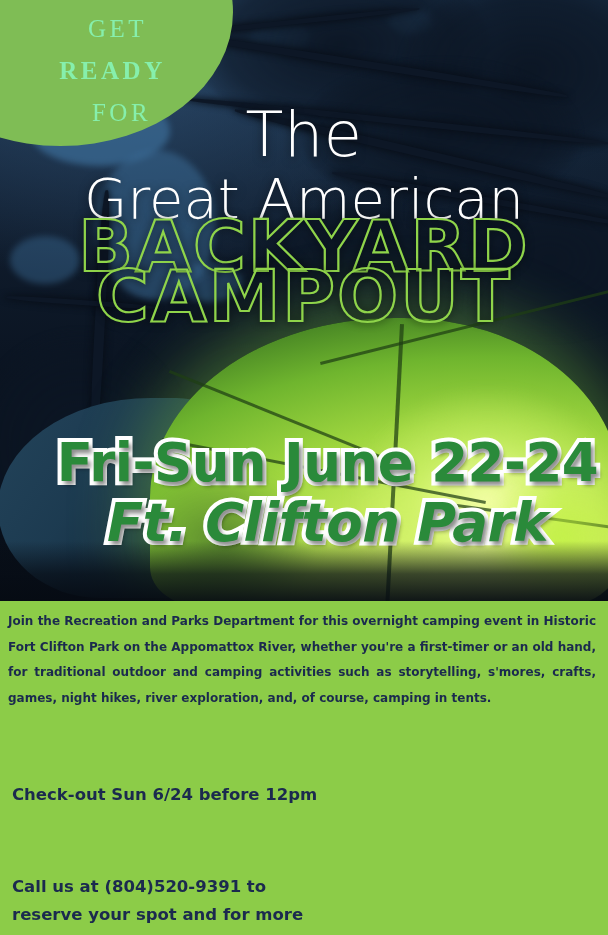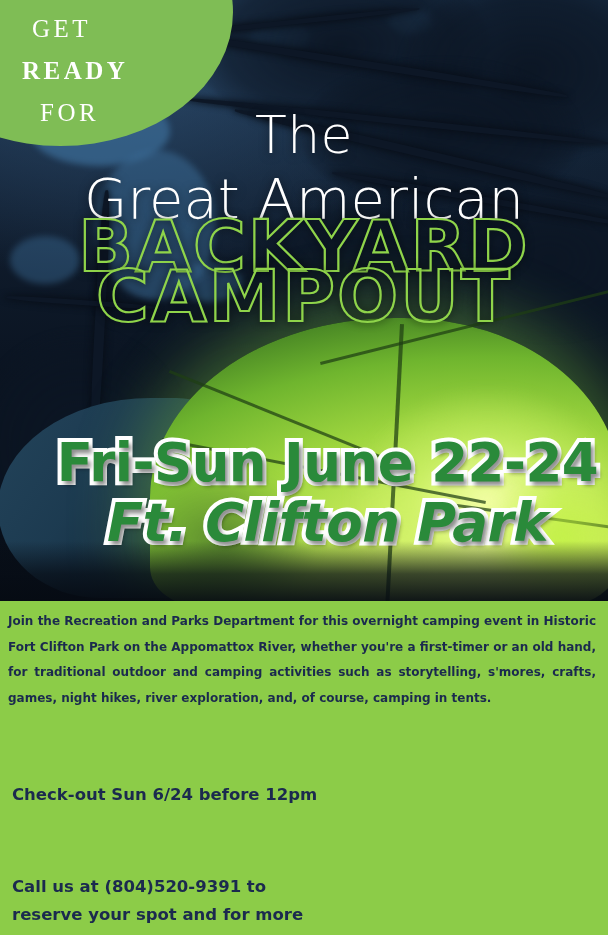--- a/index.html
+++ b/index.html
@@ -43,32 +43,32 @@
   .vestibule{position:absolute;left:-152px;top:80px;width:255px;height:200px;
      background:linear-gradient(125deg,#24455c 0%, #1d3c52 38%, #152c3f 70%, #0e1f2e 100%);
      border-radius:60% 30% 20% 40% / 55% 40% 30% 45%;opacity:.97;}
   .ground{position:absolute;left:0;bottom:0;width:608px;height:60px;
      background:linear-gradient(180deg, rgba(8,16,26,0) 0%, rgba(7,13,22,.75) 55%, rgba(6,11,19,.95) 100%);}
 
   
   .blob{position:absolute;left:-112px;top:-122px;width:345px;height:268px;
         background:#7fbd55;border-radius:50%;}
   .blobtext{position:absolute;left:18px;top:8px;width:185px;
-        color:#ffffff;font-family:"Liberation Serif",serif;font-size:25px;
-        line-height:42px;letter-spacing:3.5px;text-align:left;}
+        color:#86efac;font-family:"Liberation Serif",serif;font-size:25px;
+        line-height:42px;letter-spacing:3.5px;text-align:center;}
   .blobtext div{white-space:nowrap;}
   .bt1{padding-left:14px;}
   .bt2{padding-left:4px;font-weight:bold;}
   .bt3{padding-left:22px;}
 
   
   .title{position:absolute;left:0;top:104px;width:608px;text-align:center;
          color:#ffffff;font-family:"DejaVu Sans",sans-serif;font-weight:300;
          letter-spacing:.5px;text-shadow:0 2px 10px rgba(0,0,0,.55);}
-  .t-the{font-size:52px;line-height:62px;}
+  .t-the{font-size:62px;line-height:62px;}
   .t-ga{font-size:56px;line-height:66px;letter-spacing:0px;white-space:nowrap;}
 
   .sketch{position:absolute;left:0;width:608px;text-align:center;
      font-family:"DejaVu Sans",sans-serif;font-weight:700;
      color:transparent;
      -webkit-text-stroke:2.2px #8fd44a;
      letter-spacing:2px;
      filter:drop-shadow(0 0 4px rgba(0,0,0,.8));}
   .s-backyard{top:208px;font-size:72px;line-height:76px;}
   .s-campout{top:258px;font-size:72px;line-height:76px;}

